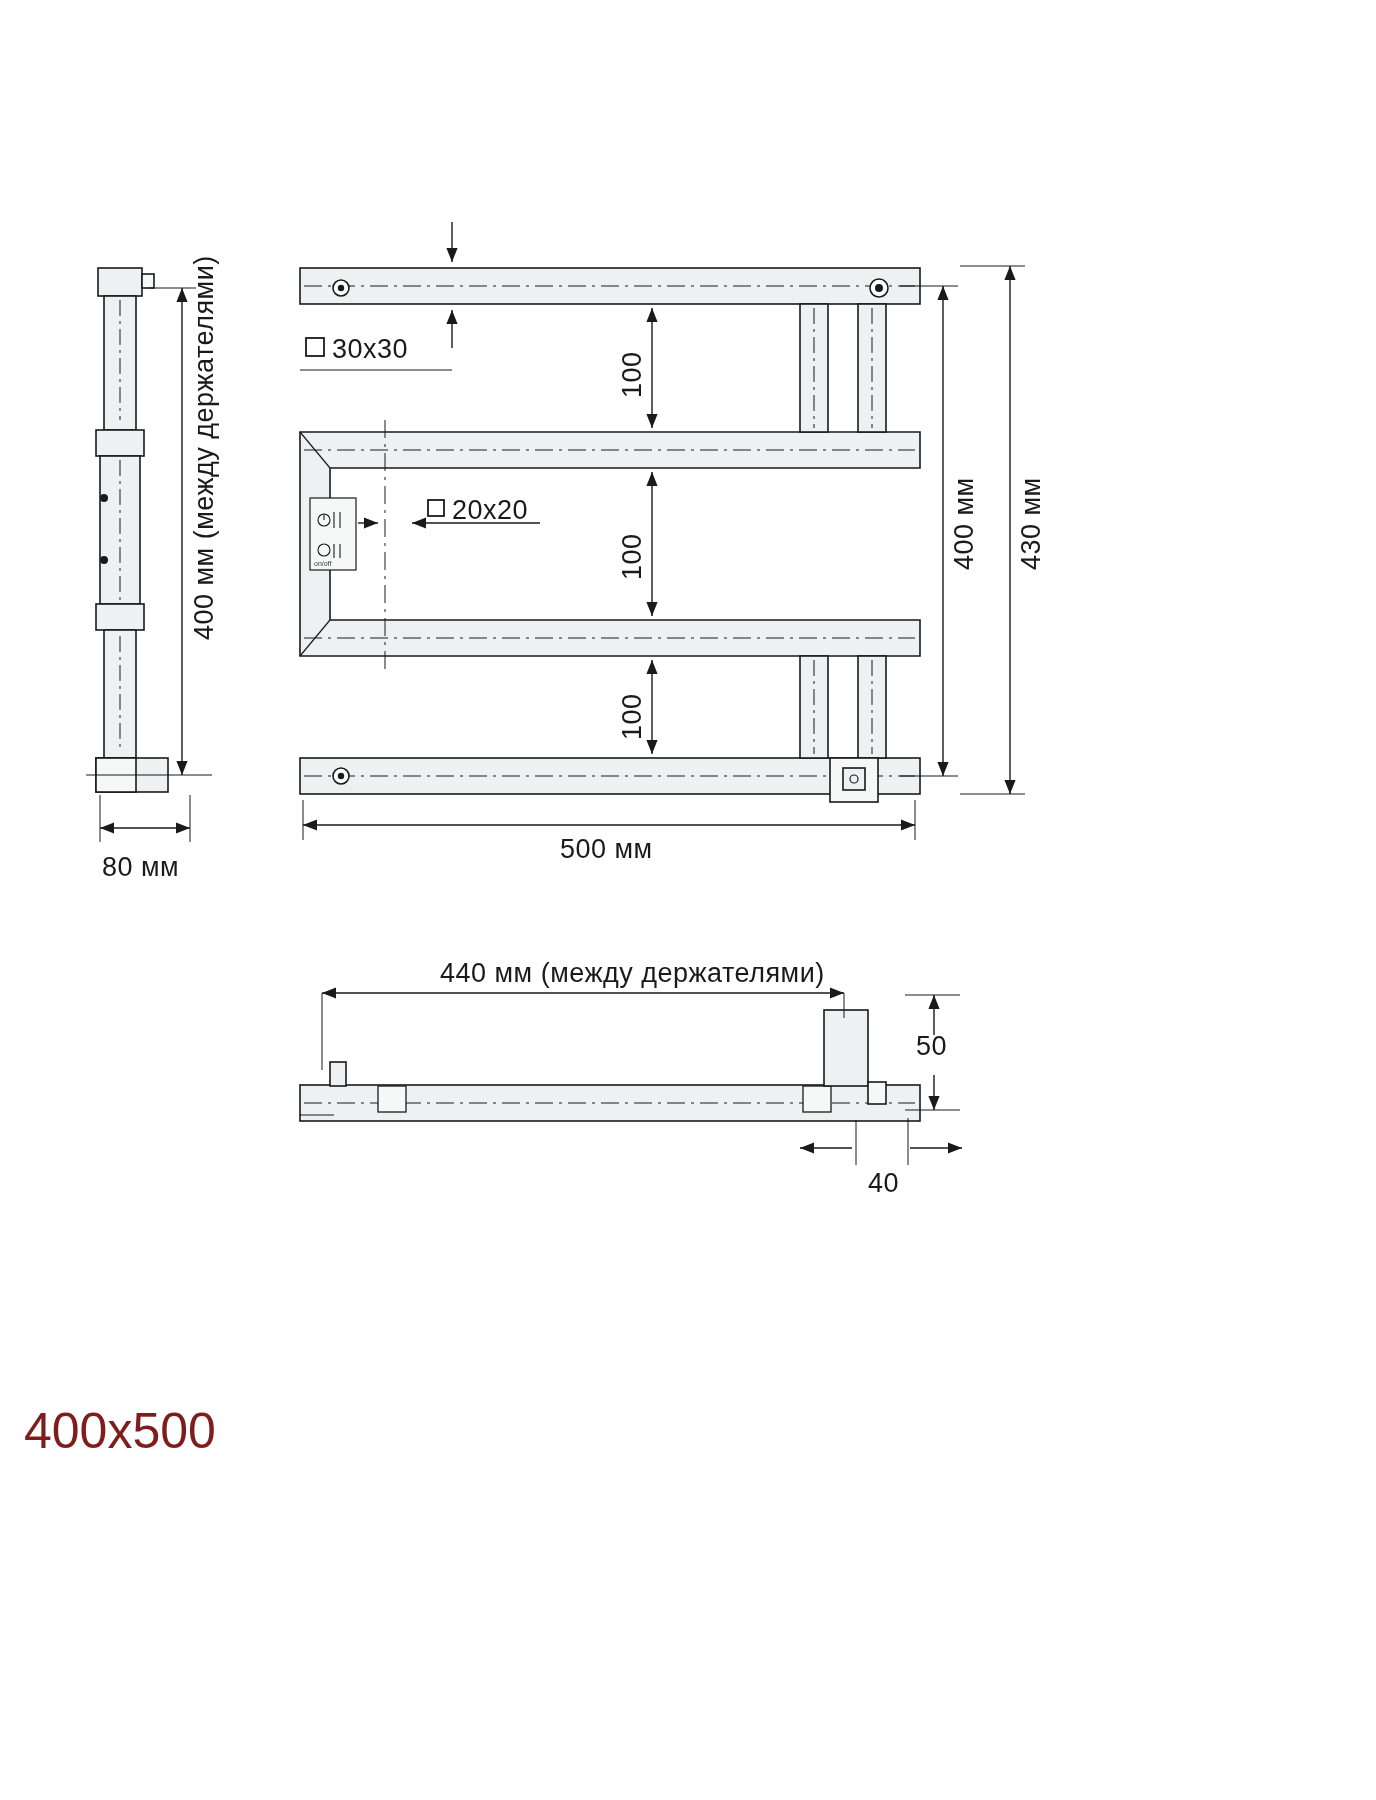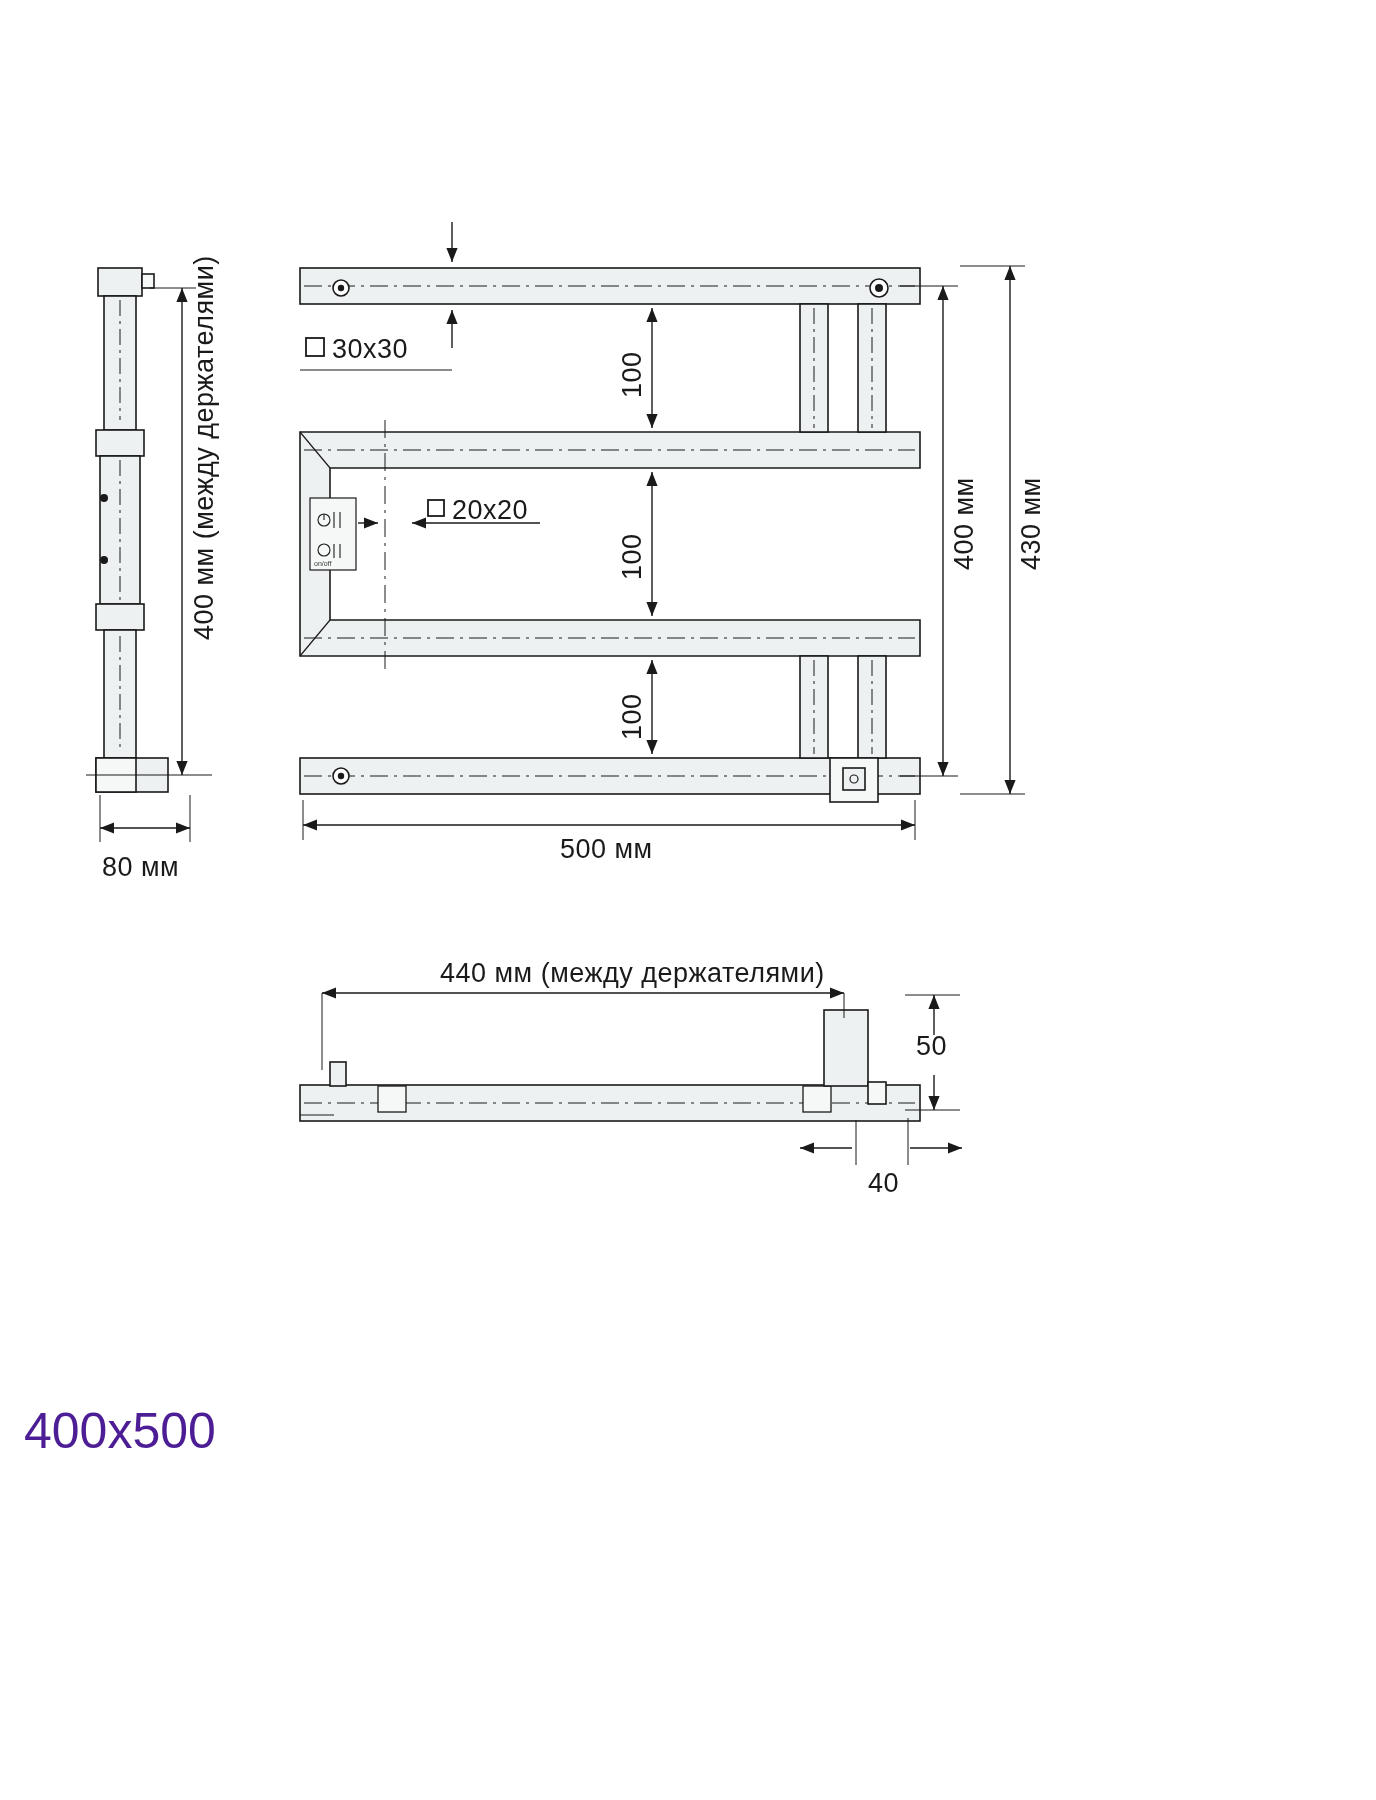--- a/index.html
+++ b/index.html
@@ -40,21 +40,21 @@
     color: #e3e3e3;
     letter-spacing: 1px;
     font-weight: 400;
     line-height: 1;
   }
   .brand-sub {
     position: absolute;
     left: 24px;
     top: 1406px;
     font-size: 50px;
-    color: #4c1d95;
+    color: #7f1d1d;
     letter-spacing: 0px;
     line-height: 1;
   }
 </style>
 </head>
 <body>
 
 <div id="page">
 
   <svg class="drawing" viewBox="0 0 1376 1800">

